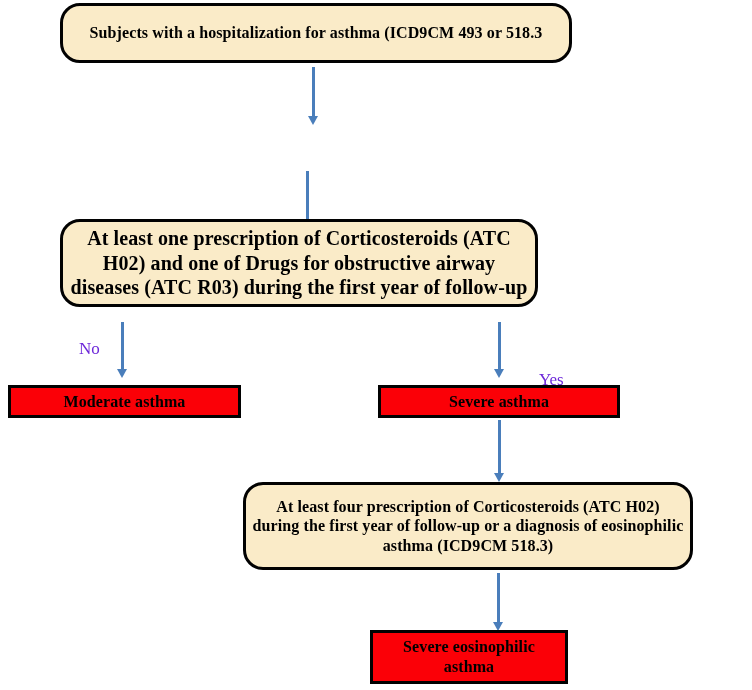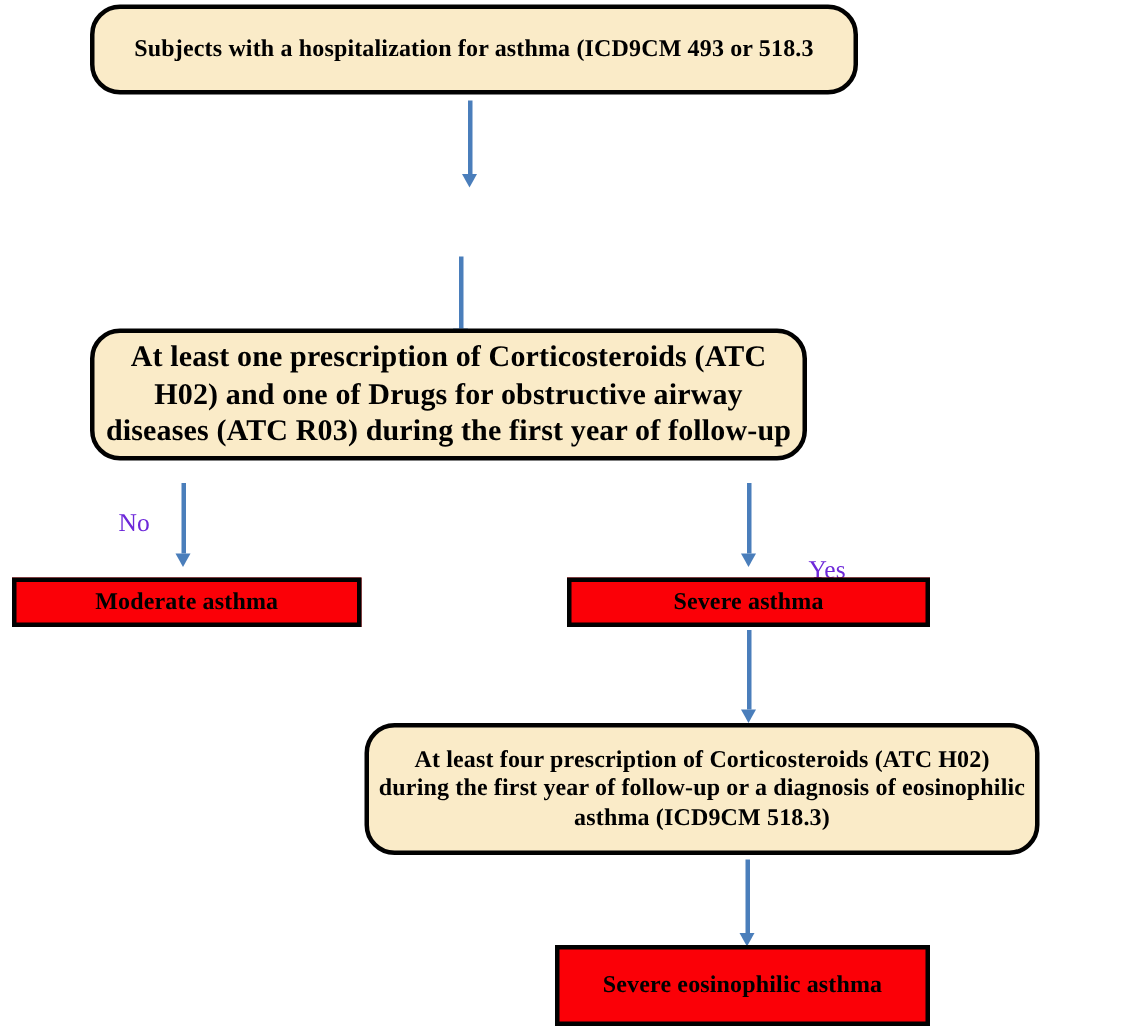--- a/index.html
+++ b/index.html
@@ -122,17 +122,17 @@
 
   <div class="node cream" style="left:243px; top:482px; width:450px; height:88px; font-size:16px;">
     <span class="txt">At least four prescription of Corticosteroids (ATC H02) during the first year of follow-up or a diagnosis of eosinophilic asthma (ICD9CM 518.3)</span>
   </div>
 
   <div class="arrow" style="left:497px; top:573px; width:3px; height:58px;">
     <div class="stem" style="height:49px;"></div>
     <div class="head" style="top:49px;"></div>
   </div>
 
-  <div class="node red" style="left:370px; top:630px; width:250px; height:54px; font-size:16px;">
+  <div class="node red" style="left:370px; top:630px; width:198px; height:54px; font-size:16px;">
     <span class="txt">Severe eosinophilic asthma</span>
   </div>
 
 </div>
 
 </body></html>

